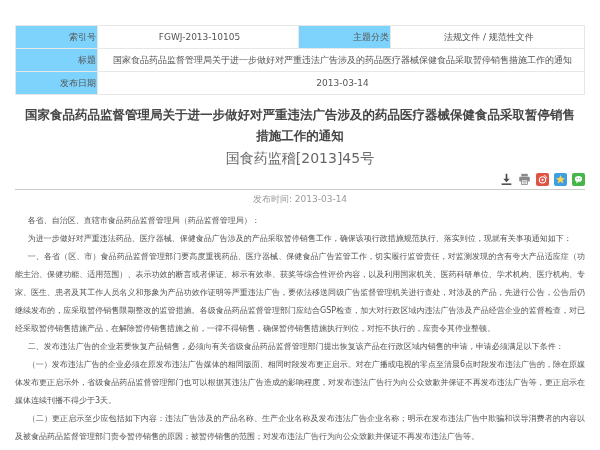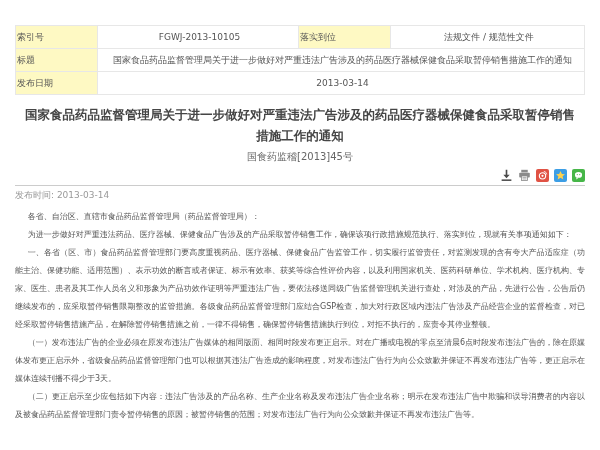--- a/index.html
+++ b/index.html
@@ -12,52 +12,52 @@
 
   
   table.meta {
     width: 100%; border-collapse: collapse; table-layout: fixed;
     font-size: 9px; color: #555555;
   }
   table.meta th, table.meta td {
     border: 1px solid #e7e7e7; height: 20px;
     font-weight: normal; overflow: hidden; white-space: nowrap;
   }
-  table.meta th { background: #fef9c3; text-align: left; color: #555555; }
+  table.meta th { background: #7dd3fc; text-align: right; color: #555555; }
   table.meta td { padding: 0 6px 0 9px; text-align: center; color: #555555; }
 
   
   h1.doc-heading {
     margin: 9px 10px 0 10px; text-align: center;
     font-size: 12.5px; line-height: 21px; font-weight: bold; color: #454545;
   }
   .doc-number {
     margin-top: 4px; text-align: center;
-    font-size: 10px; color: #666666;
+    font-size: 14px; color: #666666;
   }
 
   
   .toolbar {
     margin-top: 5px; height: 13px;
     display: flex; justify-content: flex-end; align-items: center; gap: 5px;
   }
   .tool-icon {
     width: 13px; height: 13px; display: inline-flex;
     align-items: center; justify-content: center; cursor: pointer;
   }
   .tool-icon svg { display: block; }
   .badge { border-radius: 2px; }
   .badge-weibo  { background: #e05244; }
   .badge-qzone  { background: #3c9ee5; }
   .badge-wechat { background: #46b648; }
 
   hr.divider { border: none; border-top: 1px solid #cccccc; margin: 3px 0 0 0; }
 
   .publish-time {
-    margin-top: 3px; text-align: left;
+    margin-top: 3px; text-align: center;
     font-size: 9px; color: #999999;
   }
 
   
   .article {
     margin-top: 6px;
     font-size: 8px; line-height: 18px; color: #545454;
     text-align: justify;
   }
   .article p { margin: 0; text-indent: 1.6em; }
@@ -71,21 +71,21 @@
     <colgroup>
       <col style="width:82px">
         <col style="width:201px">
         <col style="width:92px">
         <col>
     </colgroup>
     <tbody>
         <tr>
       <th>索引号</th>
       <td>FGWJ-2013-10105</td>
-      <th>落实到位</th>
+      <th>主题分类</th>
       <td>法规文件 / 规范性文件</td>
     </tr>
     <tr>
       <th>标题</th>
       <td colspan="3">国家食品药品监督管理局关于进一步做好对严重违法广告涉及的药品医疗器械保健食品采取暂停销售措施工作的通知</td>
     </tr>
     <tr>
       <th>发布日期</th>
       <td colspan="3">2013-03-14</td>
     </tr>
@@ -135,18 +135,19 @@
   </div>
 
   <hr class="divider">
 
   <div class="publish-time">发布时间: 2013-03-14</div>
 
   <div class="article">
     <p>各省、自治区、直辖市食品药品监督管理局（药品监督管理局）：</p>
     <p>为进一步做好对严重违法药品、医疗器械、保健食品广告涉及的产品采取暂停销售工作，确保该项行政措施规范执行、落实到位，现就有关事项通知如下：</p>
     <p>一、各省（区、市）食品药品监督管理部门要高度重视药品、医疗器械、保健食品广告监管工作，切实履行监管责任，对监测发现的含有夸大产品适应症（功能主治、保健功能、适用范围）、表示功效的断言或者保证、标示有效率、获奖等综合性评价内容，以及利用国家机关、医药科研单位、学术机构、医疗机构、专家、医生、患者及其工作人员名义和形象为产品功效作证明等严重违法广告，要依法移送同级广告监督管理机关进行查处，对涉及的产品，先进行公告，公告后仍继续发布的，应采取暂停销售限期整改的监管措施。各级食品药品监督管理部门应结合GSP检查，加大对行政区域内违法广告涉及产品经营企业的监督检查，对已经采取暂停销售措施产品，在解除暂停销售措施之前，一律不得销售，确保暂停销售措施执行到位，对拒不执行的，应责令其停业整顿。</p>
+    <p>二、发布违法广告的企业若要恢复产品销售，必须向有关省级食品药品监督管理部门提出恢复该产品在行政区域内销售的申请，申请必须满足以下条件：</p>
     <p>（一）发布违法广告的企业必须在原发布违法广告媒体的相同版面、相同时段发布更正启示。对在广播或电视的零点至清晨6点时段发布违法广告的，除在原媒体发布更正启示外，省级食品药品监督管理部门也可以根据其违法广告造成的影响程度，对发布违法广告行为向公众致歉并保证不再发布违法广告等，更正启示在媒体连续刊播不得少于3天。</p>
     <p>（二）更正启示至少应包括如下内容：违法广告涉及的产品名称、生产企业名称及发布违法广告企业名称；明示在发布违法广告中欺骗和误导消费者的内容以及被食品药品监督管理部门责令暂停销售的原因；被暂停销售的范围；对发布违法广告行为向公众致歉并保证不再发布违法广告等。</p>
 
   </div>
 
 </div>
 
 </body></html>

